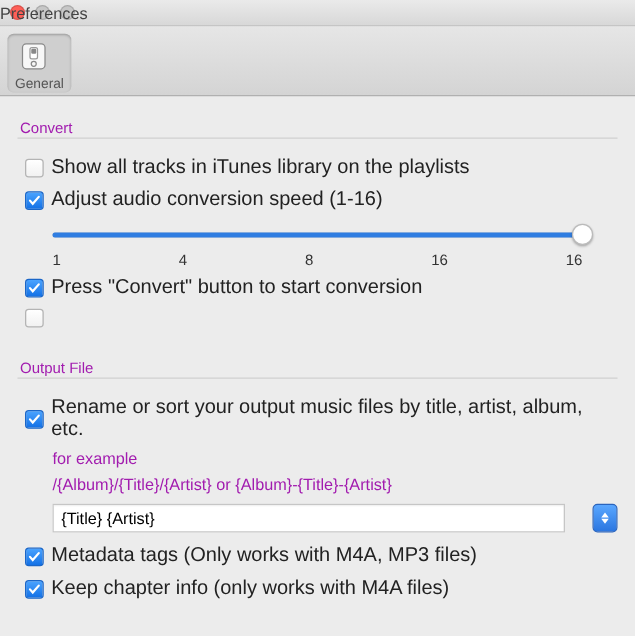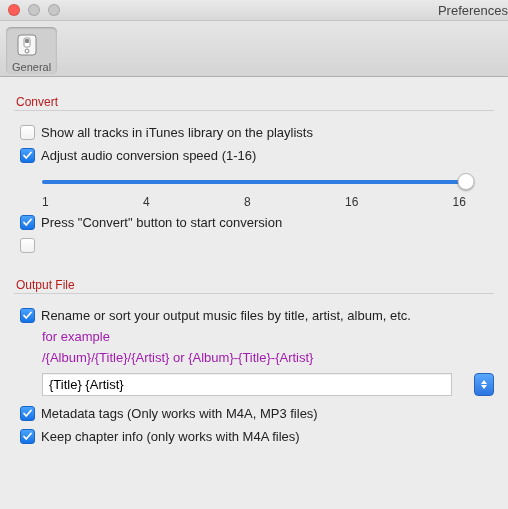--- a/index.html
+++ b/index.html
@@ -26,22 +26,22 @@
   }
   .tl-btn {
     width: 12px; height: 12px; border-radius: 50%;
     border: 0.5px solid rgba(0,0,0,.15);
   }
   .tl-close { background: #ff5f57; }
   .tl-min   { background: #c7c7c7; }
   .tl-max   { background: #c7c7c7; }
   .title {
     position: absolute;
-    left: 12px; right: 0;
-    text-align: right;
+    left: 0; right: 0;
+    text-align: left;
     font-size: 13px;
     color: #444;
     pointer-events: none;
   }
   .toolbar {
     height: 56px;
     background: linear-gradient(#e6e6e6,#d4d4d4);
     border-bottom: 1px solid #b0b0b0;
     display: flex;
     align-items: flex-end;
@@ -63,36 +63,36 @@
   .tool-icon {
     width: 30px; height: 30px;
     display: flex; align-items: center; justify-content: center;
     margin-bottom: 1px;
   }
   .content {
     padding: 10px 14px;
   }
   .group-label {
     font-size: 12px;
-    color: #b91c1c;
+    color: #a21caf;
     margin-top: 8px;
     margin-bottom: 1px;
     padding-left: 2px;
   }
   .hr {
     border: none;
     border-top: 1px solid #cfcfcf;
     margin-bottom: 10px;
   }
   .row {
     display: flex;
     align-items: center;
     gap: 6px;
     padding: 4px 0 4px 6px;
-    font-size: 13px;
+    font-size: 16px;
   }
   .sub {
     padding-left: 28px;
     font-size: 13px;
     color: #a21caf;
   }
   .checkbox {
     width: 15px; height: 15px;
     border-radius: 3px;
     border: 1px solid #b4b4b4;

